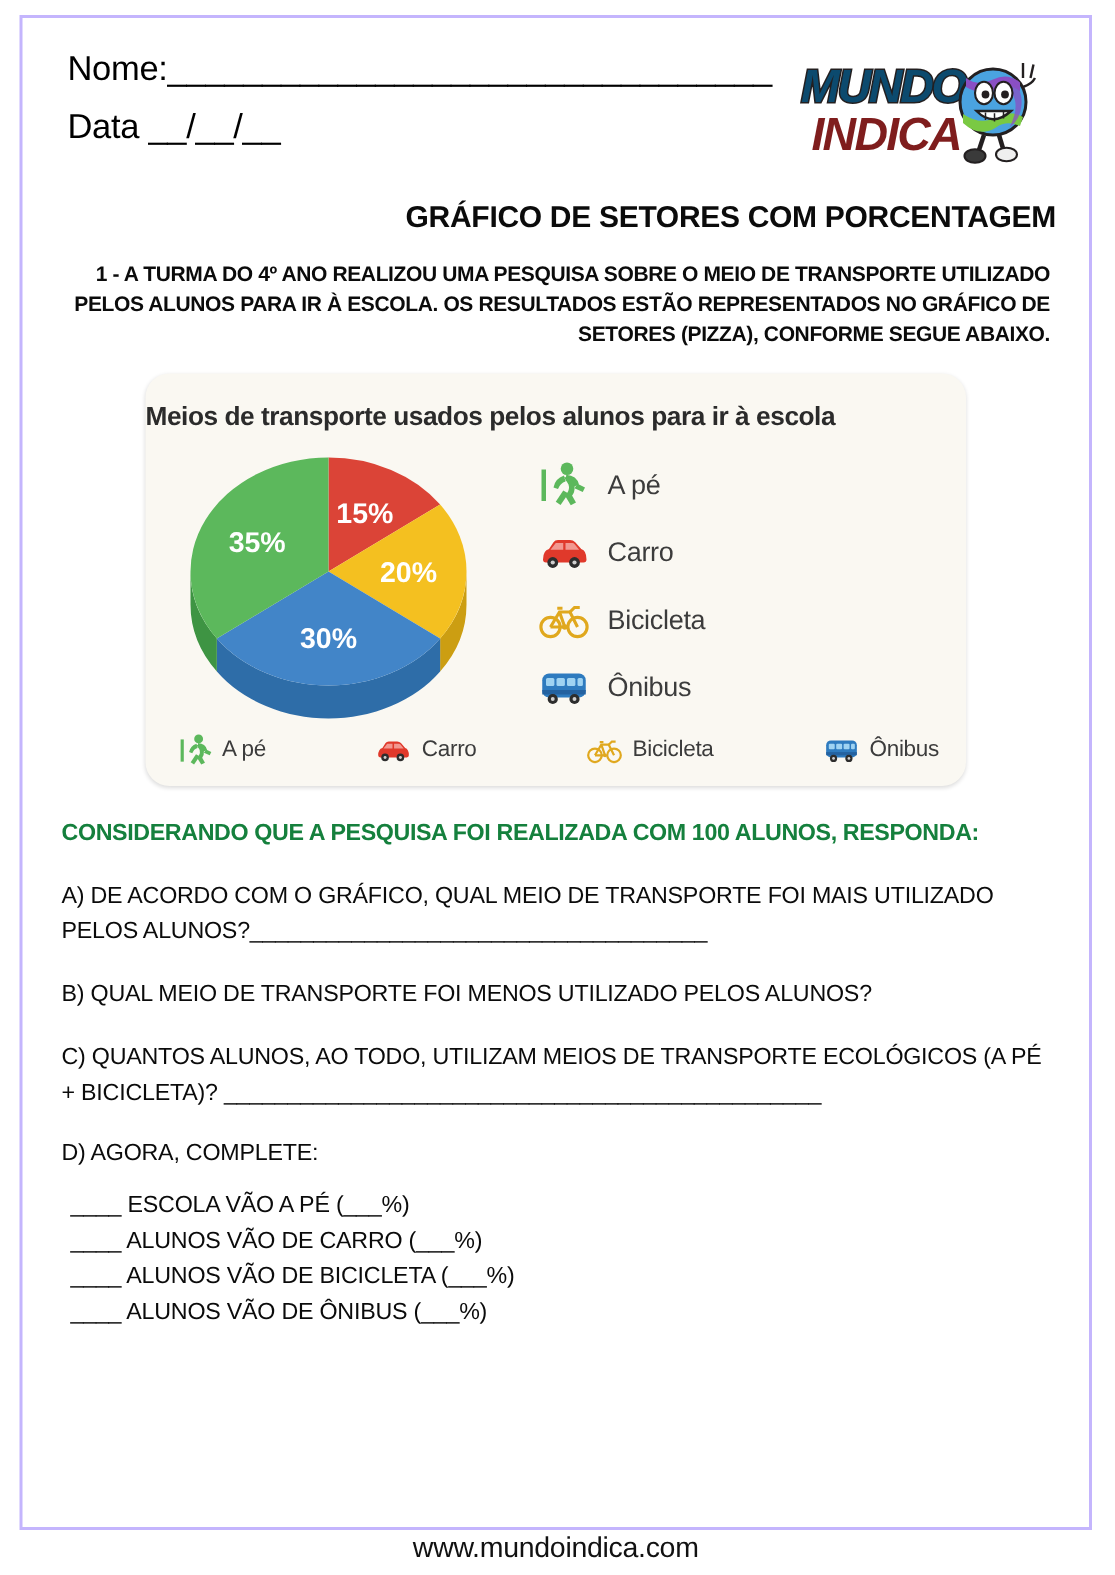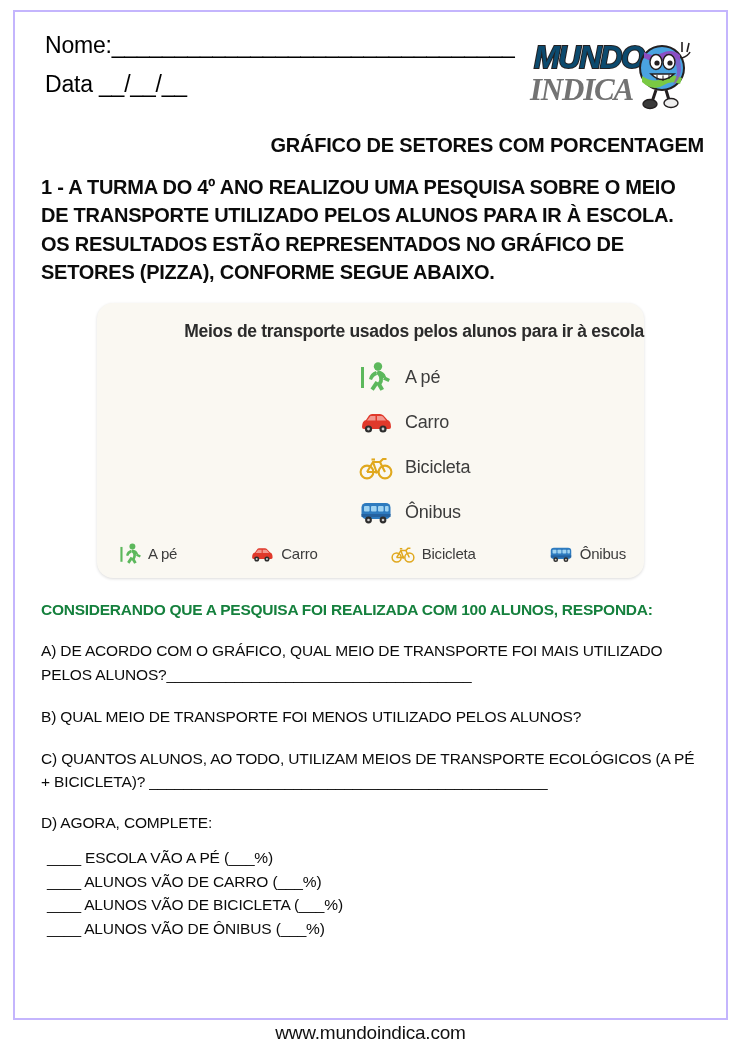--- a/index.html
+++ b/index.html
@@ -64,67 +64,66 @@
     font-weight: 800;
     font-style: italic;
     letter-spacing: -1.5px;
     color: #0c4a6e;
     -webkit-text-stroke: 2px #231f20;
     paint-order: stroke fill;
     line-height: 1;
   }
   .logo-text-indica {
     position: absolute;
-    left: 0; top: 38px;
+    left: 11px; top: 38px;
     font-size: 31px;
     font-weight: 800;
     font-style: italic;
     letter-spacing: -1.2px;
-    color: #737373;
+    color: #7f1d1d;
     line-height: 1;
-    font-family: Liberation Serif, serif;
   }
   .logo-globe { position: absolute; right: 6px; top: 2px; }
 
   
   .sheet-title {
     text-align: right;
     font-size: 20px;
     font-weight: bold;
     letter-spacing: -0.2px;
     margin: 8px 0 0 0;
     color: #0b0b0b;
   }
 
   
   .intro {
     margin: 16px 4px 0 4px;
-    font-size: 20px;
+    font-size: 14px;
     font-weight: bold;
     line-height: 1.42;
     letter-spacing: -0.25px;
-    text-align: left;
+    text-align: right;
     color: #0b0b0b;
   }
 
   
   .chart-card {
     position: relative;
     margin: 16px auto 0 auto;
     width: 547px;
     height: 275px;
     background: #faf8f2;
     border-radius: 16px;
     box-shadow: 0 1px 3px rgba(0,0,0,0.14);
     box-sizing: border-box;
   }
   .chart-title {
     position: absolute;
     left: 0; right: 0; top: 18px;
-    text-align: right;
+    text-align: left;
     font-size: 17.5px;
     font-weight: bold;
     color: #2b2b2b;
     letter-spacing: -0.3px;
   }
   .pie-wrap {
     position: absolute;
     left: 24px;
     top: 46px;
     width: 232px;
@@ -252,20 +251,44 @@
     </div>
 
     <div class="sheet-title">GRÁFICO DE SETORES COM PORCENTAGEM</div>
 
     <div class="intro">1 - A TURMA DO 4º ANO REALIZOU UMA PESQUISA SOBRE O MEIO DE TRANSPORTE UTILIZADO PELOS ALUNOS PARA IR À ESCOLA. OS RESULTADOS ESTÃO REPRESENTADOS NO GRÁFICO DE SETORES (PIZZA), CONFORME SEGUE ABAIXO.</div>
 
     <div class="chart-card">
 
       <div class="chart-title">Meios de transporte usados pelos alunos para ir à escola</div>
 
+      <div class="pie-wrap">
+        <svg width="232" height="192" viewBox="0 0 232 192">
+
+          <g id="pie-depth">
+              <path d="M 190 86 A 92 76 0 0 1 172.42956348249515 130.67167917422796 L 172.42956348249515 152.67167917422796 A 92 76 0 0 0 190 108 Z" fill="#CC9E12"></path>
+              <path d="M 172.42956348249515 130.67167917422796 A 92 76 0 0 1 23.570436517504845 130.67167917422796 L 23.570436517504845 152.67167917422796 A 92 76 0 0 0 172.42956348249515 152.67167917422796 Z" fill="#2E6DA8"></path>
+              <path d="M 23.570436517504845 130.67167917422796 A 92 76 0 0 1 6 86.00000000000001 L 6 108.00000000000001 A 92 76 0 0 0 23.570436517504845 152.67167917422796 Z" fill="#3E9443"></path>
+            </g>
+
+          <g id="pie-slices">
+              <path d="M 98 86 L 98 10 A 92 76 0 0 1 172.42956348249515 41.32832082577204 Z" fill="#DB4437"></path>
+              <path d="M 98 86 L 172.42956348249515 41.32832082577204 A 92 76 0 0 1 172.42956348249515 130.67167917422796 Z" fill="#F4C020"></path>
+              <path d="M 98 86 L 172.42956348249515 130.67167917422796 A 92 76 0 0 1 23.570436517504845 130.67167917422796 Z" fill="#4285C8"></path>
+              <path d="M 98 86 L 23.570436517504845 130.67167917422796 A 92 76 0 0 1 97.99999999999999 10 Z" fill="#5CB85C"></path>
+            </g>
+
+          <g id="pie-labels">
+              <text x="122.22493306610221" y="53.724432413776746" fill="#ffffff" text-anchor="middle" font-size="19" font-weight="bold" font-family="&quot;Liberation Sans&quot;, sans-serif">15%</text>
+              <text x="151.36" y="93" fill="#ffffff" text-anchor="middle" font-size="19" font-weight="bold" font-family="&quot;Liberation Sans&quot;, sans-serif">20%</text>
+              <text x="98" y="137.07999999999998" fill="#ffffff" text-anchor="middle" font-size="19" font-weight="bold" font-family="&quot;Liberation Sans&quot;, sans-serif">30%</text>
+              <text x="50.45589186930869" y="72.98809877148078" fill="#ffffff" text-anchor="middle" font-size="19" font-weight="bold" font-family="&quot;Liberation Sans&quot;, sans-serif">35%</text>
+            </g>
+        </svg>
+      </div>
 
       <div class="legend-vertical">
         <div class="legend-v-item">
           <svg width="34" height="34" viewBox="0 0 34 34">
             <rect x="2" y="7" width="3" height="21" fill="#5CB85C"></rect>
             <circle cx="19" cy="6.5" r="4.2" fill="#5CB85C"></circle>
             <path d="M17 11 q-6 2 -7 8 l3 1 q1.5 -4 5 -5z" fill="#5CB85C"></path>
             <path d="M18.5 10.5 q7 0.5 8.5 6.5 l-3.5 1.5 q-1.5 -3.5 -5.5 -4z" fill="#5CB85C"></path>
             <path d="M17 12 q6 0 7 6 q0.5 4 -2 7 l-3 -2 q2 -3 1 -6z" fill="#5CB85C"></path>
             <path d="M21 22 l4 7 l-3.5 1.8 l-4.5 -7.5z" fill="#5CB85C"></path>

